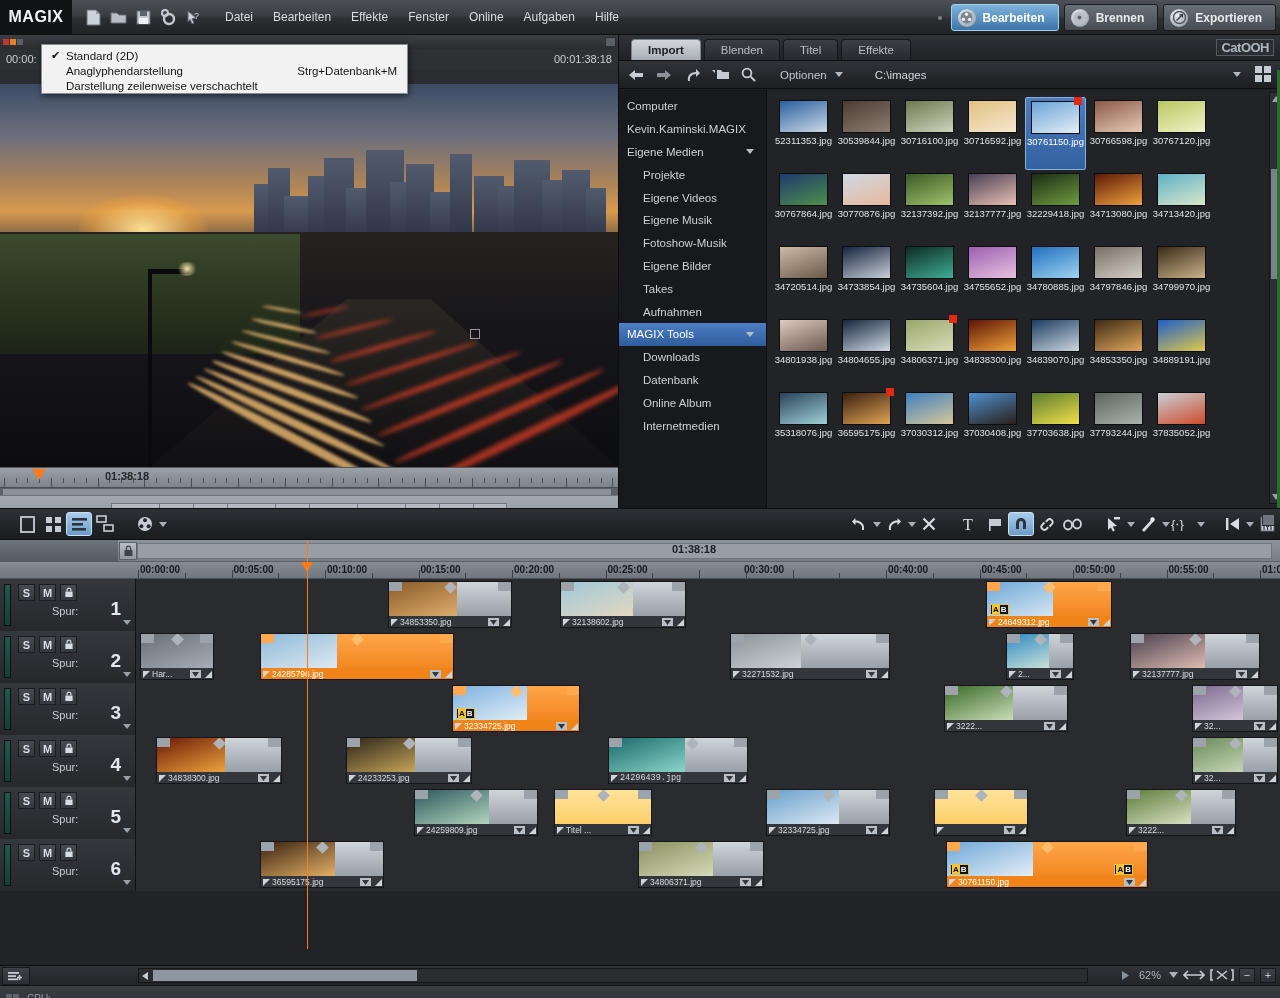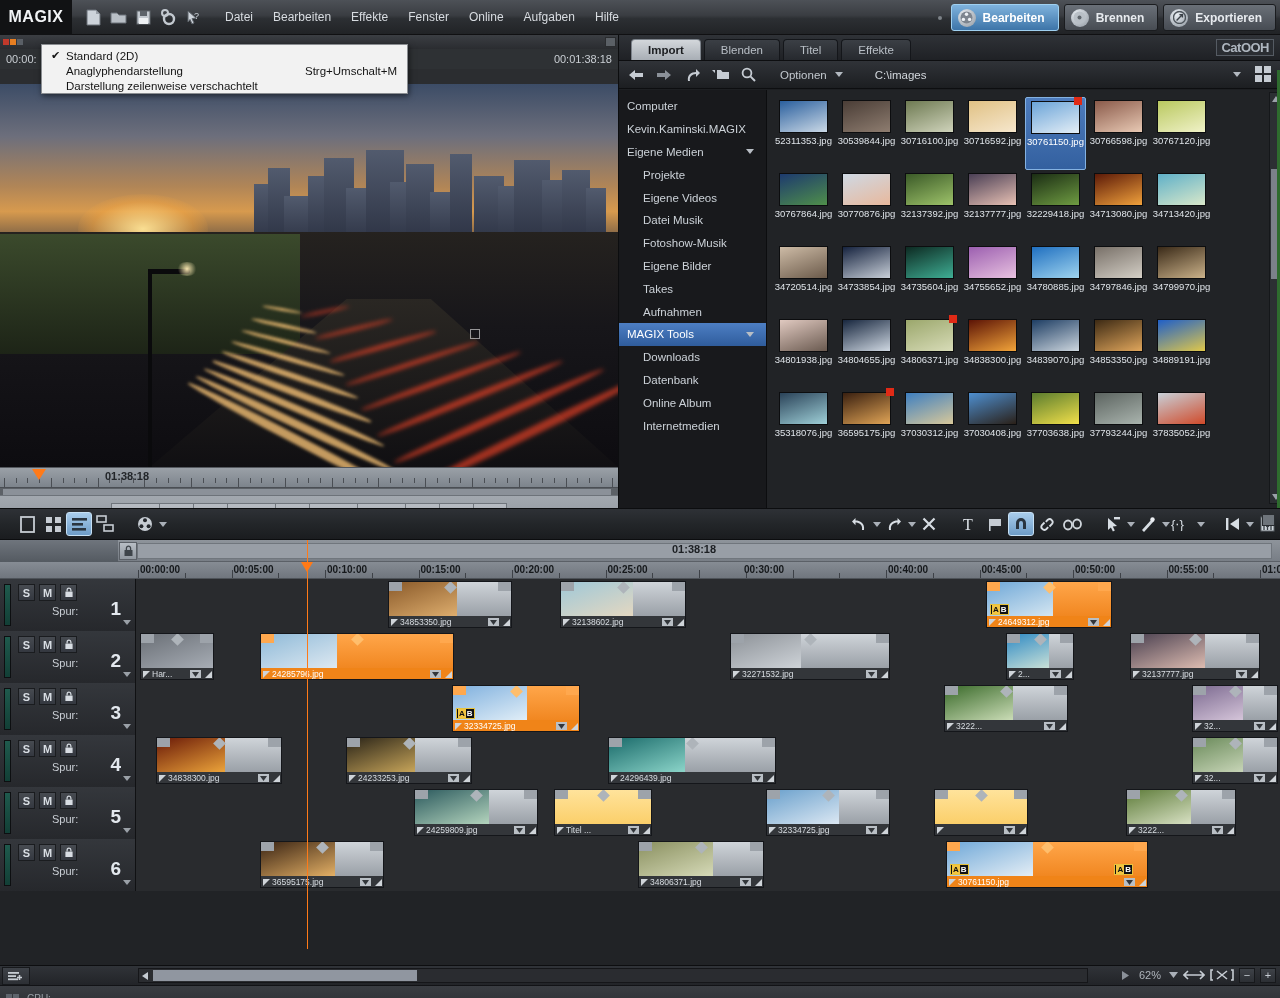--- a/index.html
+++ b/index.html
@@ -546,21 +546,21 @@
     </div>
   </div>
 
   <div class="dropdown">
     <div class="dd-item">
       <span class="dd-check">✔</span>
       <span>Standard (2D)</span>
     </div>
     <div class="dd-item">
       <span>Anaglyphendarstellung</span>
-      <span class="dd-acc">Strg+Umschalt+M</span>
+      <span class="dd-acc">Strg+Datenbank+M</span>
     </div>
     <div class="dd-item">
       <span>Darstellung zeilenweise verschachtelt</span>
     </div>
   </div>
 
   <div class="pool">
     <div class="pool-tabs">
       <div class="ptab active">Import</div>
       <div class="ptab">Blenden</div>
@@ -622,21 +622,21 @@
             <span>Eigene Medien</span>
             <span class="tcar"></span>
           </div>
           <div class="tnode ind">
             <span>Projekte</span>
           </div>
           <div class="tnode ind">
             <span>Eigene Videos</span>
           </div>
           <div class="tnode ind">
-            <span>Datei Musik</span>
+            <span>Eigene Musik</span>
           </div>
           <div class="tnode ind">
             <span>Fotoshow-Musik</span>
           </div>
           <div class="tnode ind">
             <span>Eigene Bilder</span>
           </div>
           <div class="tnode ind">
             <span>Takes</span>
           </div>
@@ -1307,21 +1307,21 @@
                 <span>24233253.jpg</span>
               </div>
               <div class="pbArrow"></div>
               <div class="dropb">
                 <svg width="7" height="5">
                   <path d="M0 0h7L3.5 5z" fill="#32363a"></path>
                 </svg>
               </div>
               <div class="corner"></div>
             </div>
-            <div class="clip" style="left: 472px; width: 168px;">
+            <div class="clip" style="left: 472px; width: 140px; font-family: Liberation Mono, monospace;">
               <div class="ph"></div>
               <div class="img" style="width:76px;background:linear-gradient(160deg,#1a6a6a,#8fd8cc)"></div>
               <div class="hL"></div>
               <div class="hR"></div>
               <div class="diamond" style="left:79px"></div>
               <div class="bar">
                 <span>24296439.jpg</span>
               </div>
               <div class="pbArrow"></div>
               <div class="dropb">

